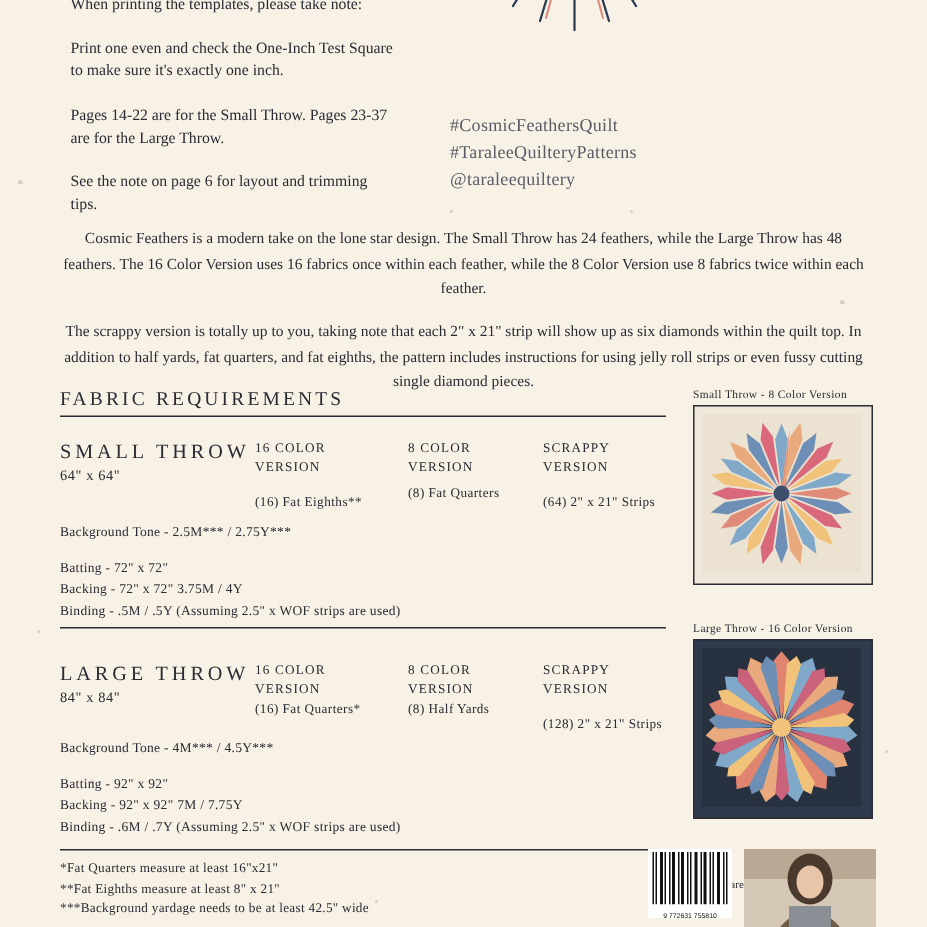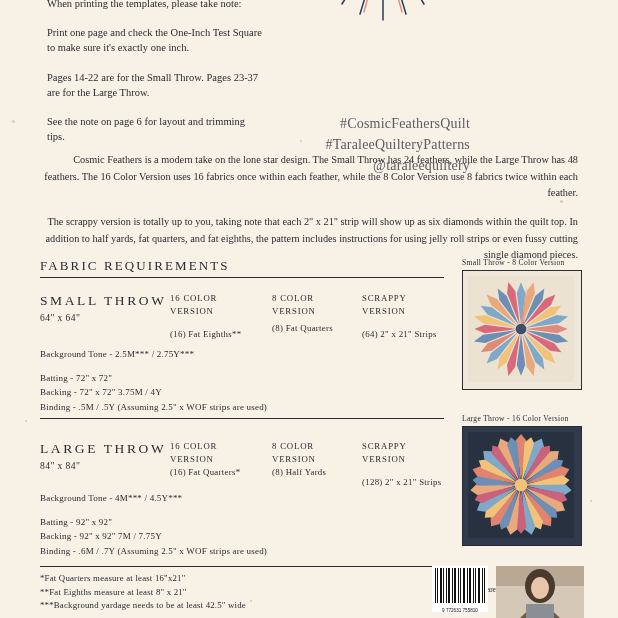--- a/index.html
+++ b/index.html
@@ -16,30 +16,30 @@
   
   .notes{
     position:absolute;left:47px;top:-4px;width:215px;
     font-size:10.5px;line-height:1.45;color:#2b2b33;
   }
   .notes p{margin:0 0 14px 0;}
 
   
   .burst-wrap{position:absolute;left:268px;top:-72px;width:230px;height:180px;}
   .hashtags{
-    position:absolute;left:300px;top:74px;width:170px;text-align:right;
-    font-size:14px;line-height:1.5;color:#5b5b66;letter-spacing:.2px;margin-top:39px;
+    position:absolute;left:300px;top:74px;width:170px;text-align:left;
+    font-size:12px;line-height:1.5;color:#5b5b66;letter-spacing:.2px;
   }
 
   
   .intro{
     position:absolute;left:40px;top:152px;width:538px;
     font-size:10.3px;line-height:1.62;text-align:center;
   }
-  .intro p{margin:0 0 12px 0;text-align:right;}
+  .intro p{margin:0 0 12px 0;}
 
   
   .fr-title{
     position:absolute;left:40px;top:258px;
     font-size:13px;letter-spacing:2.1px;font-weight:normal;
   }
   .rule{position:absolute;left:40px;background:#2b2b33;height:1px;}
   .rule.r1{top:277px;width:404px;}
   .rule.r2{top:418px;width:404px;}
   .rule.r3{top:566px;width:404px;}
@@ -106,21 +106,21 @@
   <div class="speck" style="left:120px;top:300px;width:2px;height:2px;"></div>
   <div class="speck" style="left:470px;top:420px;width:2px;height:2px;"></div>
   <div class="speck" style="left:60px;top:520px;width:3px;height:3px;"></div>
   <div class="speck" style="left:250px;top:600px;width:2px;height:2px;"></div>
   <div class="speck" style="left:590px;top:500px;width:2px;height:2px;"></div>
   <div class="speck" style="left:25px;top:420px;width:2px;height:2px;"></div>
   <div class="speck" style="left:420px;top:140px;width:2px;height:2px;"></div>
 
   <div class="notes">
     <p>When printing the templates, please take note:</p>
-    <p>Print one page and check the One-Inch Test Square to make sure it's exactly one inch.</p>
+    <p>Print one even and check the One-Inch Test Square to make sure it's exactly one inch.</p>
     <p>Pages 14-22 are for the Small Throw. Pages 23-37 are for the Large Throw.</p>
     <p>See the note on page 6 for layout and trimming tips.</p>
   </div>
 
   <div class="burst-wrap">
     <svg width="230" height="180" viewBox="0 0 230 180">
       <g stroke-linecap="round" fill="none">
         <g id="rays">
 
           <g stroke="#2b3a52" stroke-width="1.5">

